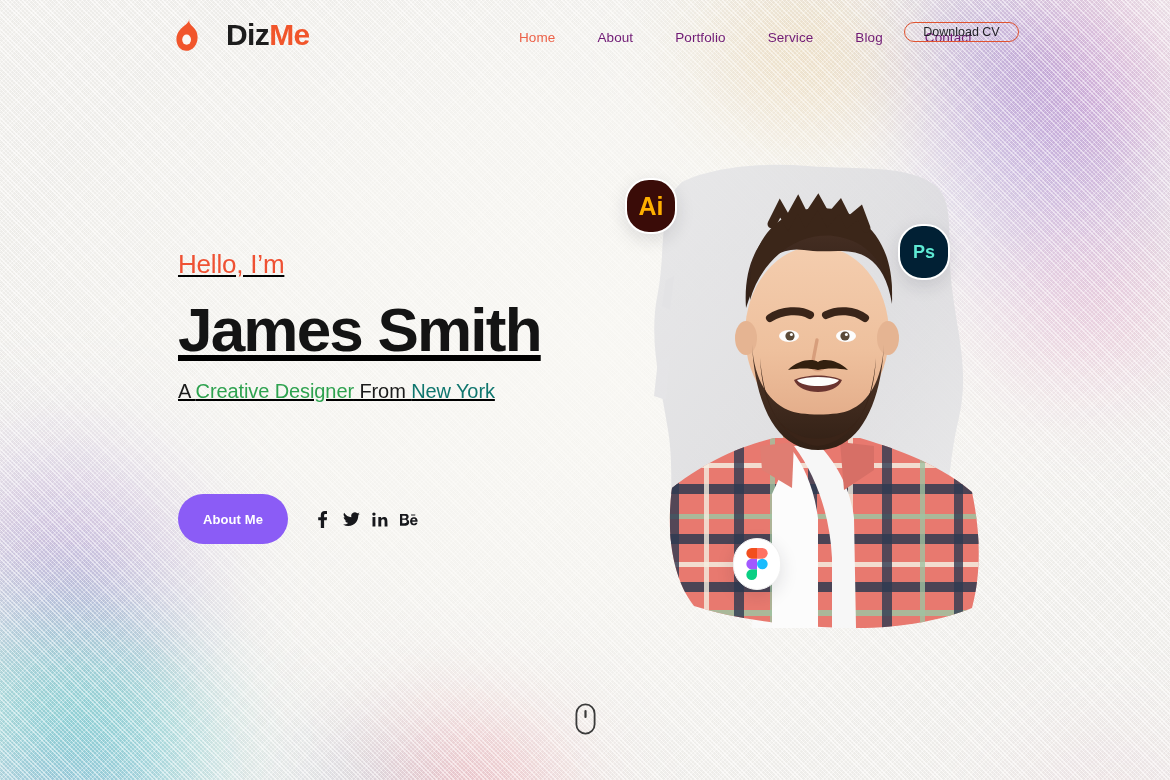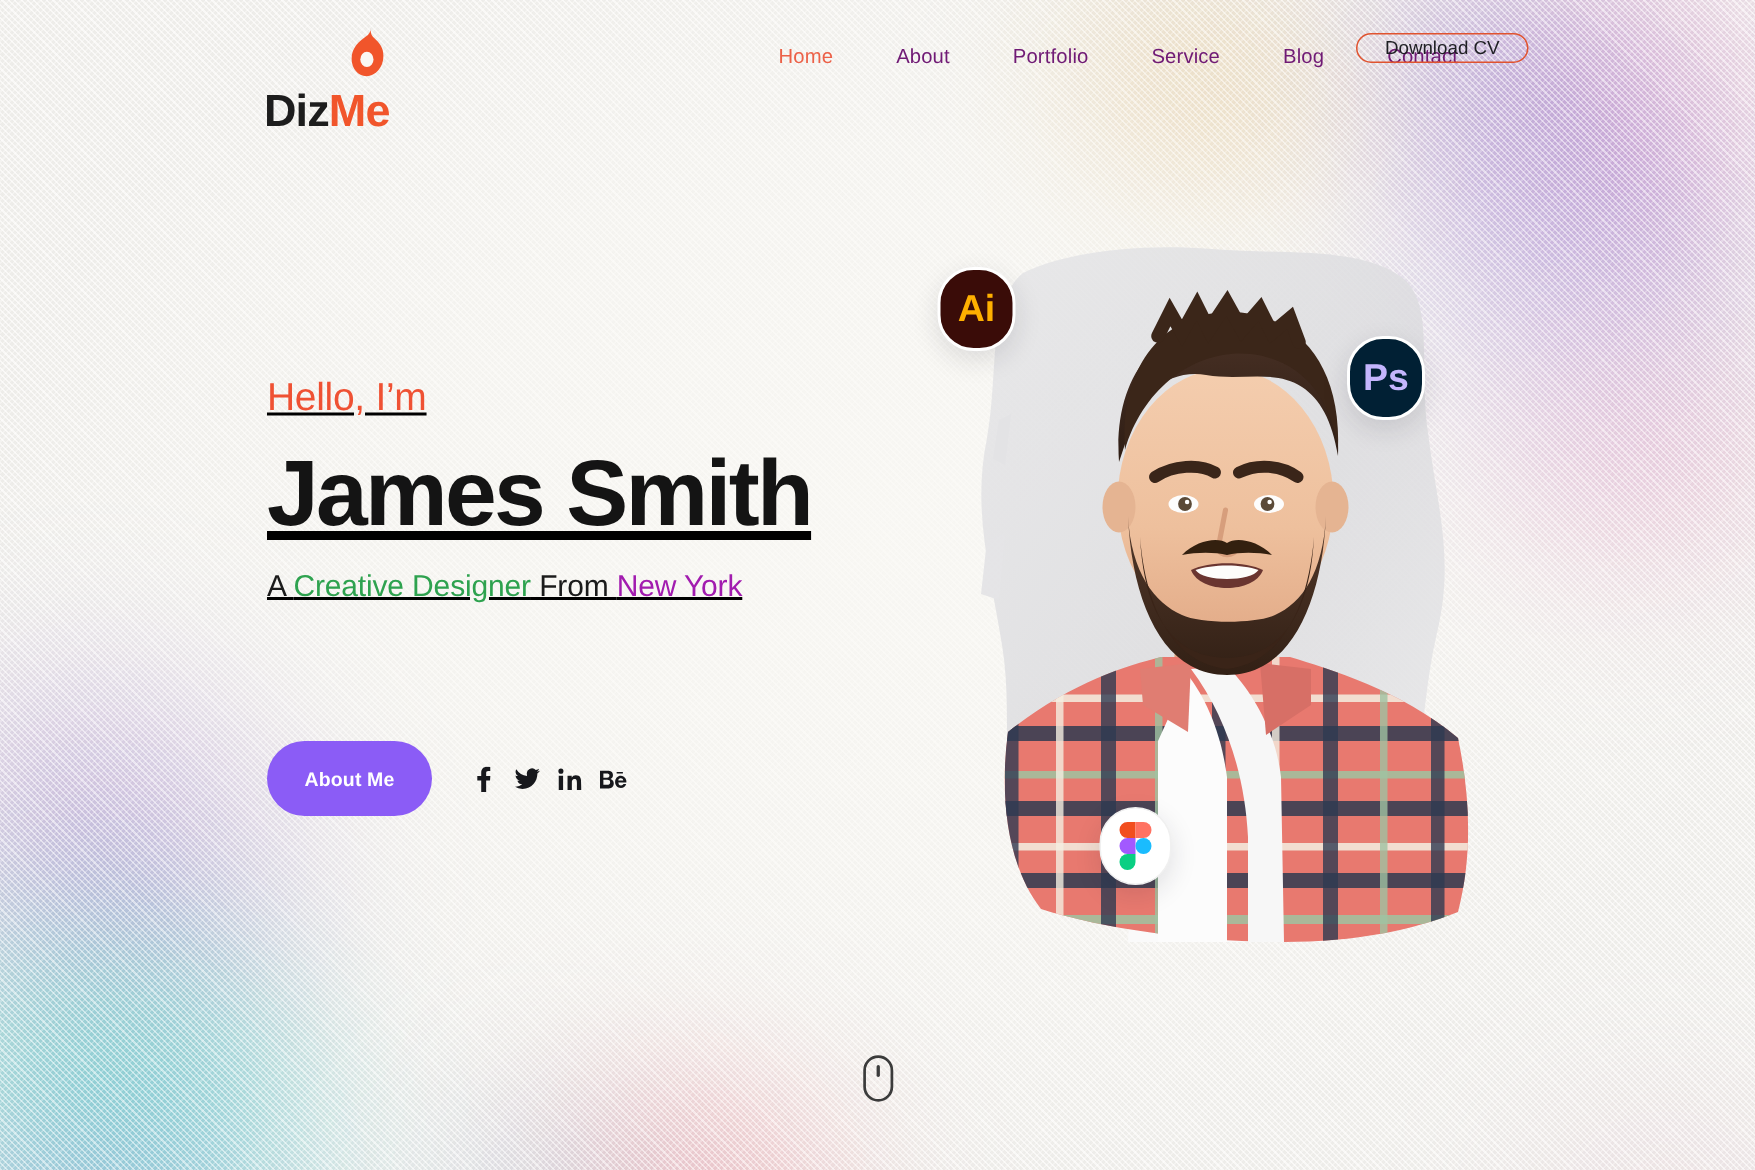--- a/index.html
+++ b/index.html
@@ -54,21 +54,21 @@
     position:absolute; inset:0; z-index:2; pointer-events:none;
     background:radial-gradient(ellipse at 50% 45%, rgba(250,249,245,.82) 0%, rgba(250,249,245,.55) 38%, rgba(250,249,245,0) 72%);
   }
 
   
   #content { position:relative; z-index:5; width:1170px; height:780px; }
 
   
   header { position:absolute; top:0; left:0; width:1170px; height:78px;
            display:flex; align-items:center; }
-  .logo { position:absolute; left:176px; top:18px; display:flex; align-items:flex-end; gap:8px;flex-direction:column; }
+  .logo { position:absolute; left:176px; top:18px; display:flex; align-items:center; gap:24px; }
   .logo-mark { width:26px; height:34px; flex:0 0 auto; }
   .logo-text { font-size:30px; font-weight:700; letter-spacing:-.6px; line-height:1; }
   .logo-diz { color:#1d1d1d; }
   .logo-me { color:#f1552b; }
 
   nav { position:absolute; left:495px; top:30px; display:flex; align-items:center; gap:0; }
   .nav-item { font-size:13.5px; color:#701a75; letter-spacing:.1px;
               padding:0 21px; cursor:pointer; white-space:nowrap; }
   .nav-item:first-child { padding-left:0; }
   .nav-item.active { color:#ec6148;margin-left:24px; }
@@ -79,21 +79,21 @@
             font-size:12.5px; color:#1e1f23; cursor:pointer;
             display:flex; align-items:center; justify-content:center; white-space:nowrap; }
 
   
   .hero-text { position:absolute; left:178px; top:251px; width:400px;text-decoration:underline; }
   .greet { font-size:26px; color:#ef5133; font-weight:400; letter-spacing:-.2px; line-height:1; }
   .name { font-size:62px; font-weight:700; color:#141414; letter-spacing:-1.8px;
           line-height:1.05; margin-top:20px; }
   .role { font-size:20px; margin-top:18px; color:#1b1b1b; letter-spacing:-.1px; }
   .role .green { color:#2ea24f; }
-  .role .purple { color:#a21caf; }
+  .role .purple { color:#0f766e; }
   .desc { margin-top:28px; font-size:15px; line-height:1.65; color:#4a4e58; max-width:360px; }
 
   .cta-row { position:absolute; left:178px; top:494px; display:flex; align-items:center; }
   .about-btn { width:110px; height:50px; border:none; border-radius:26px;
                background:#8b5cf6; color:#fff; font-size:13px; font-weight:700;
                font-family:"Liberation Sans", sans-serif; cursor:pointer;
                display:flex; align-items:center; justify-content:center; letter-spacing:.1px; }
   .socials { display:flex; align-items:center; gap:7px; margin-left:23px; }
   .social { width:22px; height:24px; display:flex; align-items:center; justify-content:center;
             color:#17181c; cursor:pointer; }
@@ -104,21 +104,21 @@
               opacity:.85; }
   .photo { position:absolute; left:22px; top:8px; width:350px; height:490px; }
 
   .app-badge { position:absolute; border-radius:24px; display:flex;
                align-items:center; justify-content:center;
                font-weight:700; box-shadow:0 6px 18px rgba(30,30,50,.13);text-align:right; }
   .badge-ai { left:625px; top:178px; width:52px; height:56px;
               background:#3a0c08; color:#ffb000; font-size:25px;
               border:2px solid #fff; }
   .badge-ps { left:898px; top:224px; width:52px; height:56px;
-              background:#012034; color:#c4b5fd; font-size:25px;
+              background:#012034; color:#5eead4; font-size:18px;
               border:2px solid #fff; }
   .badge-fig { left:733px; top:538px; width:48px; height:52px;
                background:#ffffff; border:1px solid #f0f0f0; }
 
   
   .scroll-mouse { position:absolute; left:575px; top:703px; width:21px; height:32px;
                   cursor:pointer; }
 
   .sr { position:absolute; width:1px; height:1px; overflow:hidden; clip:rect(0 0 0 0); }
 </style>

